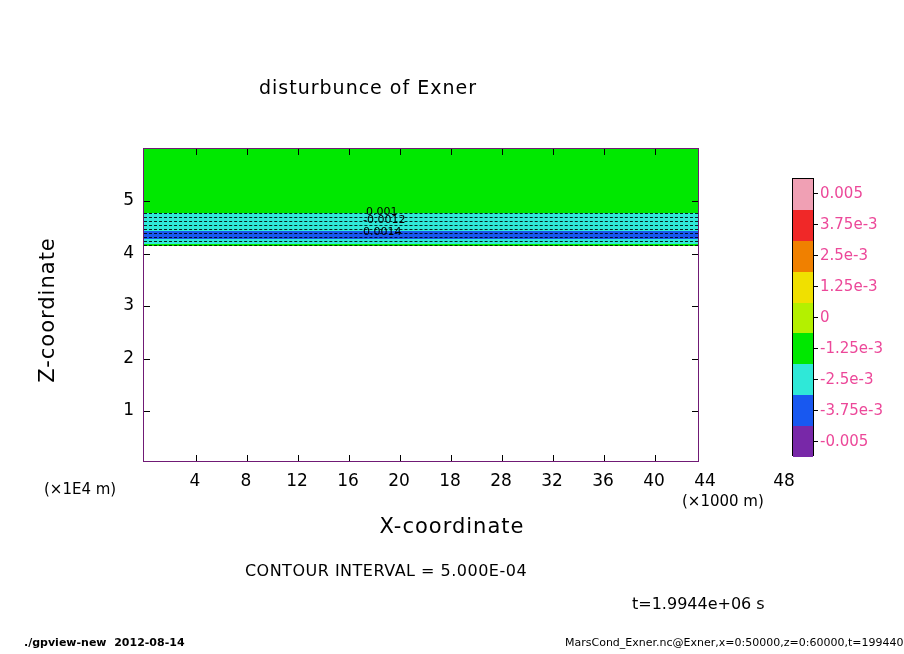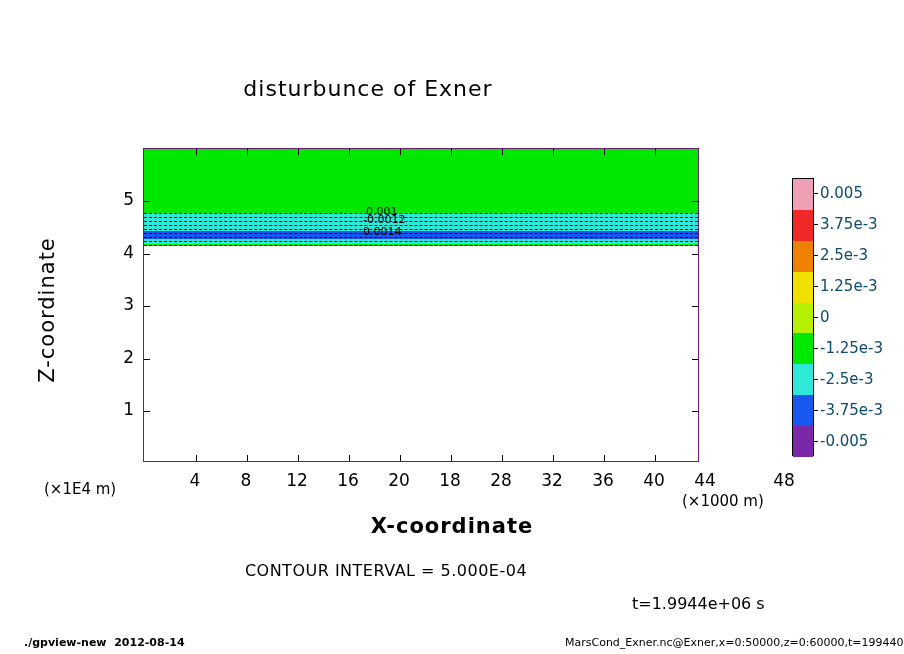--- a/index.html
+++ b/index.html
@@ -19,21 +19,21 @@
     position: absolute;
     white-space: pre;
     color: #000000;
   }
   
   #title {
     left: 0;
     top: 76px;
     width: 736px;
     text-align: center;
-    font-size: 22px;
+    font-size: 19px;
     letter-spacing: 1px;
   }
   
   #plot-frame {
     position: absolute;
     left: 143px;
     top: 148px;
     width: 556px;
     height: 314px;
     border: 1px solid #701a75;
@@ -123,21 +123,20 @@
     text-align: right;
     width: 30px;
   }
   #xaxis-title {
     left: 0;
     top: 514px;
     width: 904px;
     text-align: center;
     font-size: 21px;
     letter-spacing: 1px;
-    font-weight: bold;
   }
   #yaxis-title {
     left: -63px;
     top: 298px;
     width: 220px;
     text-align: center;
     font-size: 21px;
     letter-spacing: 1px;
     transform: rotate(-90deg);
   }
@@ -192,21 +191,21 @@
     border: 1px solid #000000;
     box-sizing: border-box;
   }
   .cb-cell {
     width: 100%;
   }
   .cb-label {
     position: absolute;
     left: 820px;
     font-size: 15px;
-    color: #0c4a6e;
+    color: #ec4899;
     white-space: pre;
     text-align: right;
   }
   .cb-tick {
     position: absolute;
     left: 814px;
     width: 4px;
     height: 0;
     border-top: 1px solid #000000;
   }

